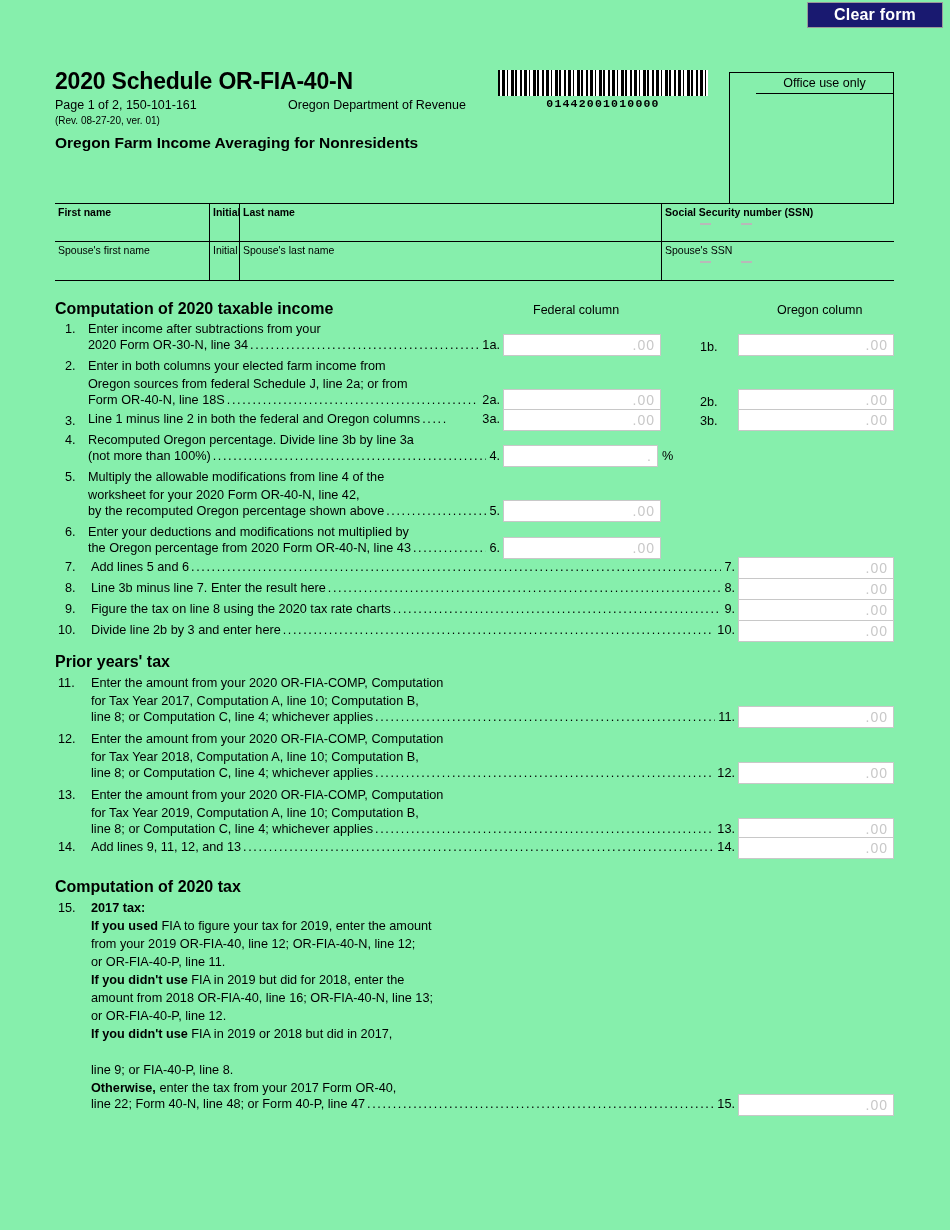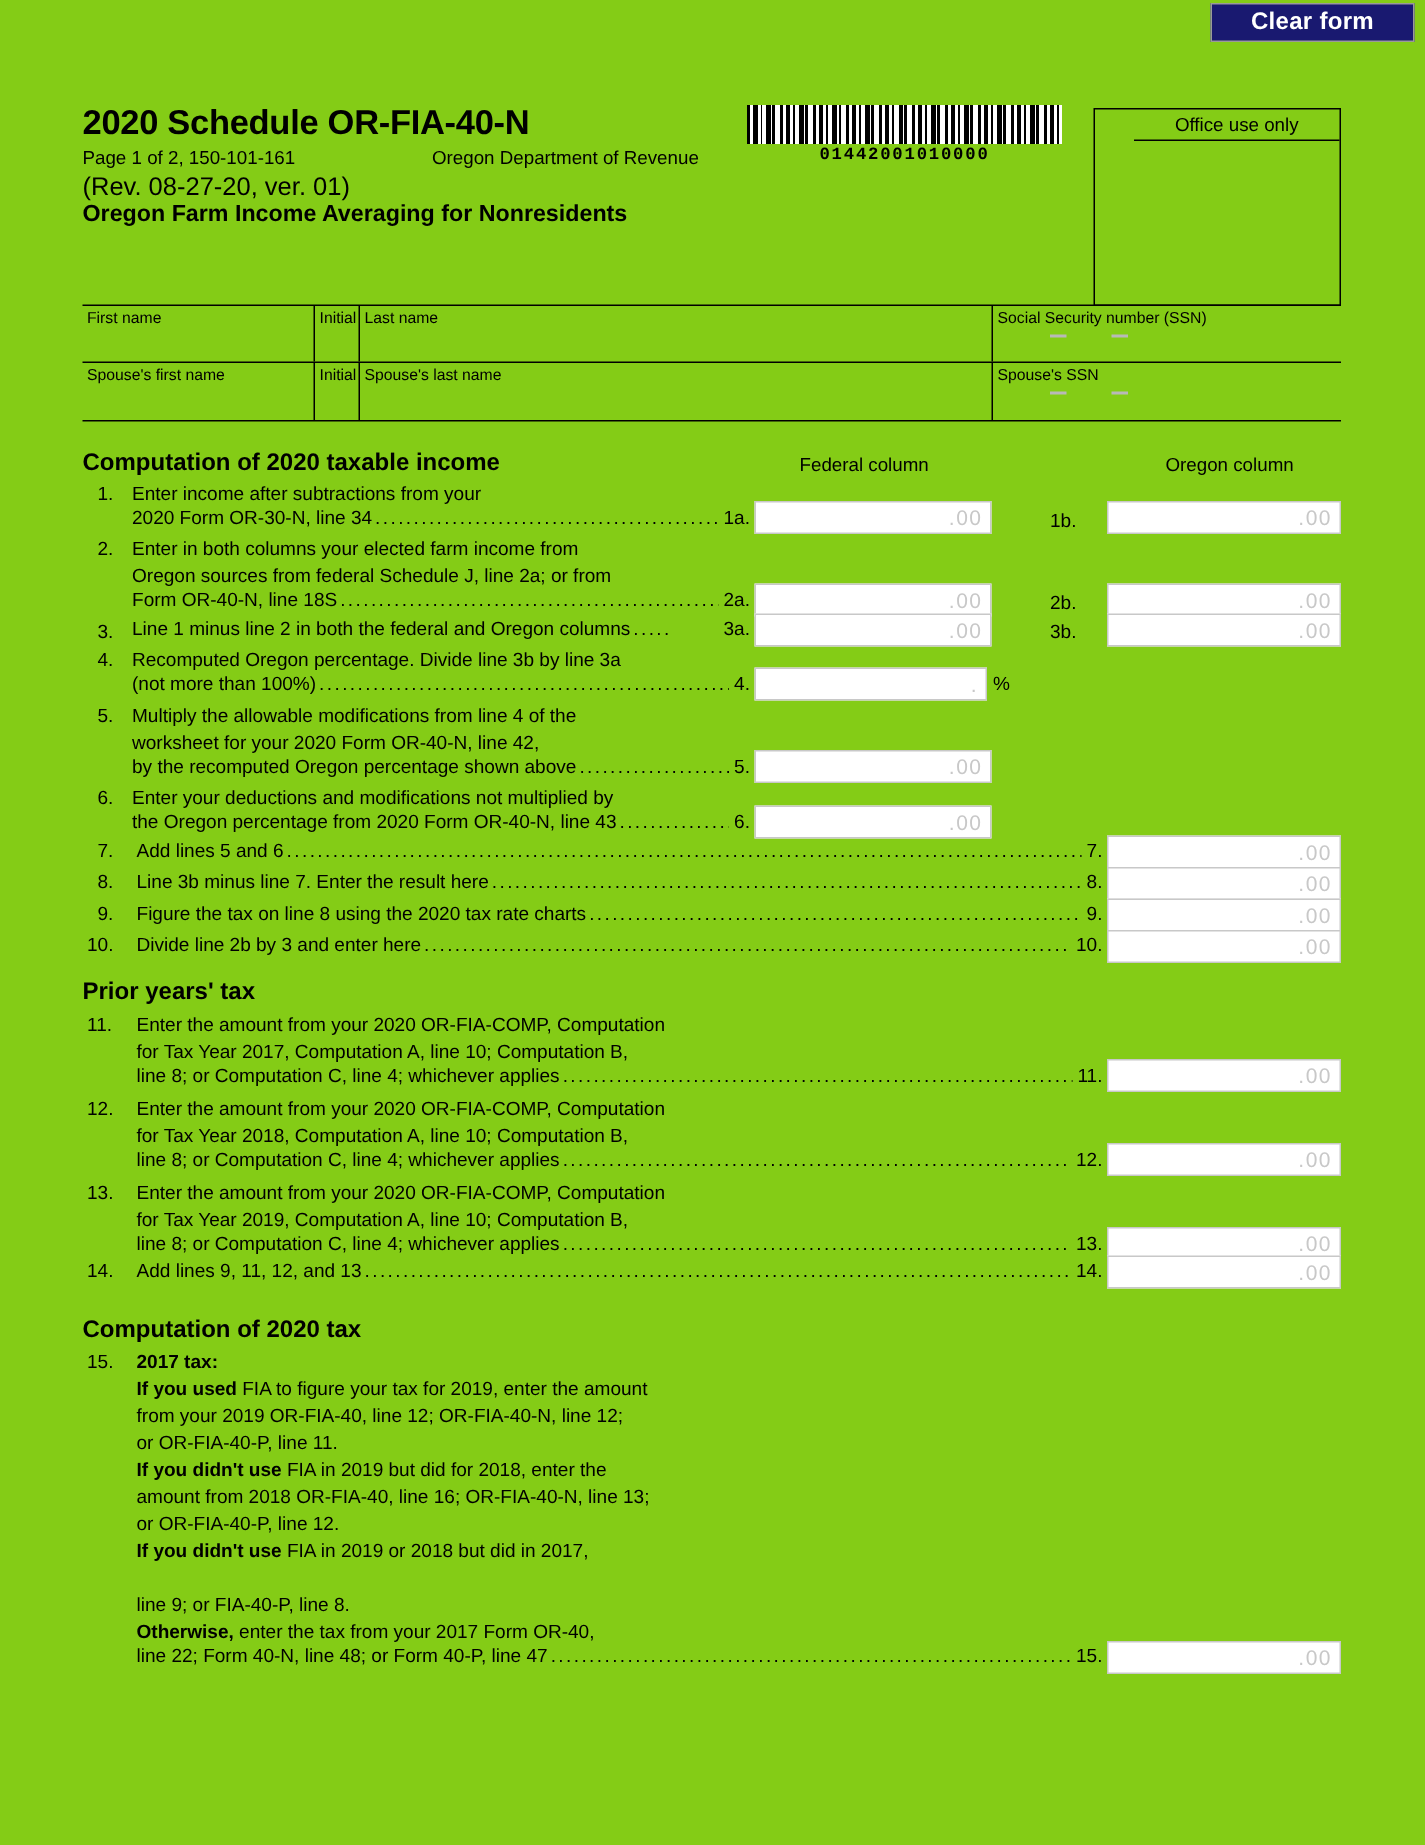--- a/index.html
+++ b/index.html
@@ -8,21 +8,21 @@
     background: #ffffff;
   }
   body {
     font-family: "Liberation Sans", sans-serif;
     color: #000000;
   }
   #page {
     position: relative;
     width: 950px;
     height: 1230px;
-    background: #84cc16;
+    background: #86efac;
     overflow: hidden;
   }
 
   
   .clear-form-btn {
     position: absolute;
     left: 807px;
     top: 2px;
     width: 136px;
     height: 26px;
@@ -53,21 +53,21 @@
     position: absolute;
     left: 55px;
     top: 98px;
     font-size: 12.5px;
     white-space: nowrap;
   }
   .page-meta2 {
     position: absolute;
     left: 55px;
     top: 115px;
-    font-size: 17px;
+    font-size: 10px;
     white-space: nowrap;
   }
   .dept-name {
     position: absolute;
     left: 288px;
     top: 98px;
     font-size: 12.5px;
     white-space: nowrap;
   }
   .form-subtitle {
@@ -135,21 +135,21 @@
     width: 839px;
     border-top: 1.6px solid #000;
     border-bottom: 1.6px solid #000;
     box-sizing: border-box;
   }
   .name-row {
     display: flex;
     height: 38px;
     box-sizing: border-box;
   }
-  .name-row.first { border-bottom: 1.6px solid #000; }
+  .name-row.first { border-bottom: 1.6px solid #000; font-weight: bold; }
   .cell {
     position: relative;
     box-sizing: border-box;
     border-right: 1px solid #000;
     padding: 2px 0 0 3px;
   }
   .cell:last-child { border-right: none; }
   .cell-label {
     font-size: 10.5px;
     line-height: 12px;

